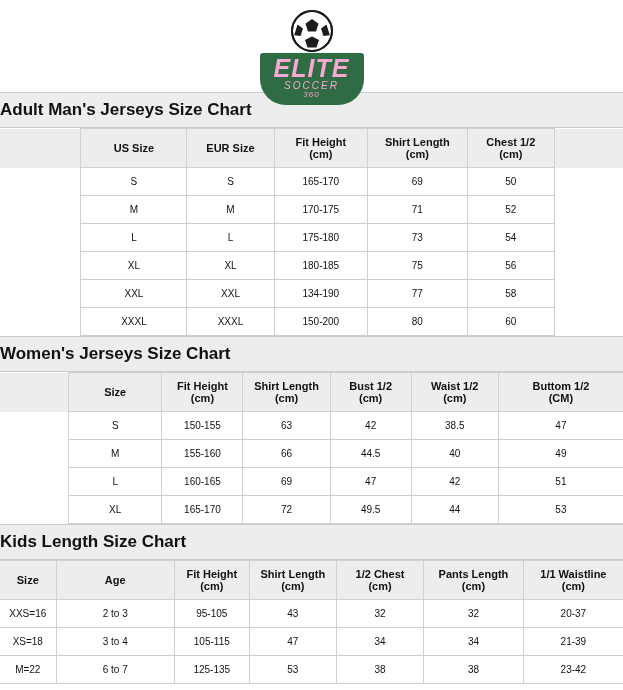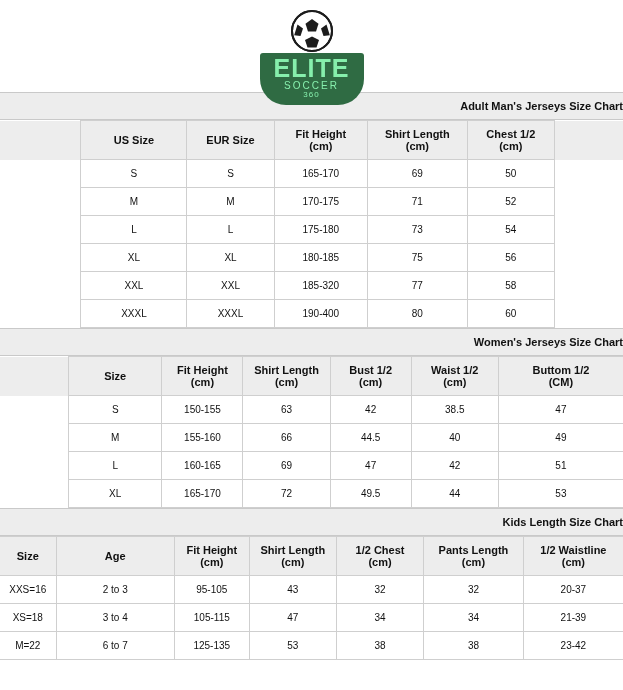--- a/index.html
+++ b/index.html
@@ -39,24 +39,25 @@
   }
   .logo .ball {
     width: 42px;
     height: 42px;
     margin: 0 auto 1px auto;
     position: relative;
   }
   .logo .shield {
     width: 104px;
     background: #2f6b43;
-    color: #86efac;
+    color: #f9a8d4;
     border-radius: 3px 3px 26px 26px;
     padding: 2px 0 6px 0;
     box-sizing: border-box;
+    font-style: italic;
   }
   .logo .shield .elite {
     font-size: 25px;
     font-weight: bold;
     letter-spacing: 1px;
     line-height: 26px;
   }
   .logo .shield .soccer {
     font-size: 10px;
     letter-spacing: 2px;
@@ -67,22 +68,22 @@
     letter-spacing: 1px;
     line-height: 9px;
   }
 
   
   .chart-block {
     width: 100%;
   }
   .chart-title {
     background: #ededed;
-    text-align: right;
-    font-size: 11px;
+    text-align: left;
+    font-size: 17px;
     font-weight: bold;
     color: #111;
     padding: 7px 0 7px 0;
     border-top: 1px solid #c9c9c9;
     border-bottom: 1px solid #c9c9c9;
   }
   table.size-table {
     width: 100%;
     border-collapse: collapse;
     table-layout: fixed;
@@ -216,30 +217,30 @@
               <td class="">XL</td>
               <td class="">180-185</td>
               <td class="">75</td>
               <td class="">56</td>
               <td class="blank"></td>
             </tr>
             <tr>
               <td class="blank"></td>
               <td class="">XXL</td>
               <td class="">XXL</td>
-              <td class="">185-320</td>
+              <td class="">134-190</td>
               <td class="">77</td>
               <td class="">58</td>
               <td class="blank"></td>
             </tr>
             <tr>
               <td class="blank"></td>
               <td class="">XXXL</td>
               <td class="">XXXL</td>
-              <td class="">190-400</td>
+              <td class="">150-200</td>
               <td class="">80</td>
               <td class="">60</td>
               <td class="blank"></td>
             </tr>
           </tbody>
         </table>
       </div>
       <div class="chart-block">
         <div class="chart-title">Women's Jerseys Size Chart</div>
         <table class="size-table">
@@ -325,21 +326,21 @@
               <th class="">Size</th>
               <th class="">Age</th>
               <th class="">Fit Height
 (cm)</th>
               <th class="">Shirt Length
 (cm)</th>
               <th class="">1/2 Chest
 (cm)</th>
               <th class="">Pants Length
 (cm)</th>
-              <th class="">1/2 Waistline
+              <th class="">1/1 Waistline
 (cm)</th>
             </tr>
           </thead>
           <tbody>
             <tr>
               <td class="">XXS=16</td>
               <td class="">2 to 3</td>
               <td class="">95-105</td>
               <td class="">43</td>
               <td class="">32</td>

